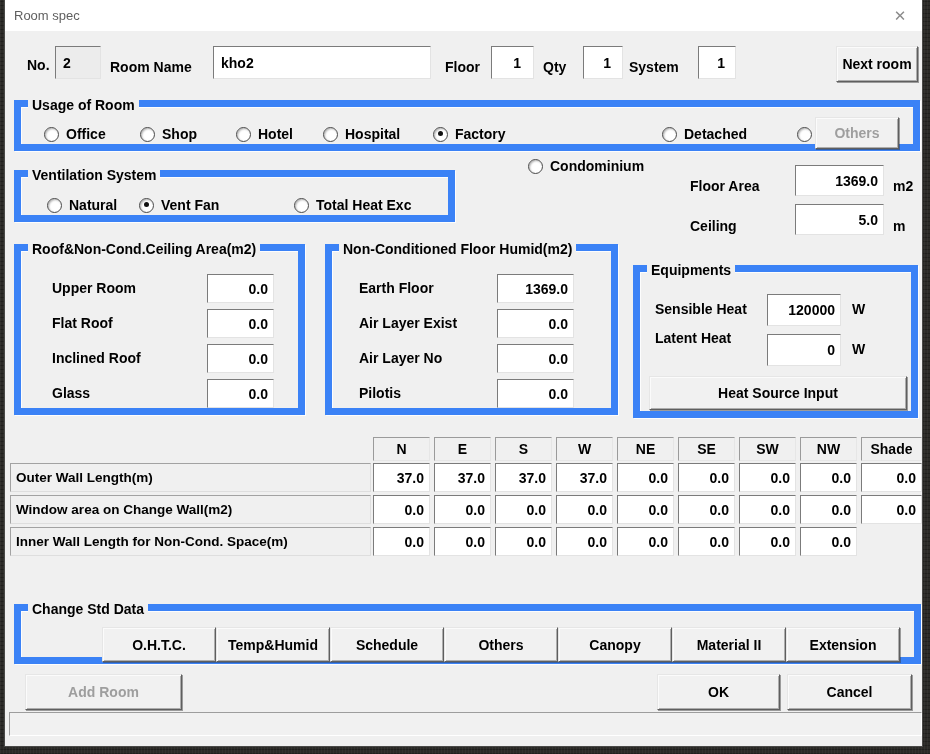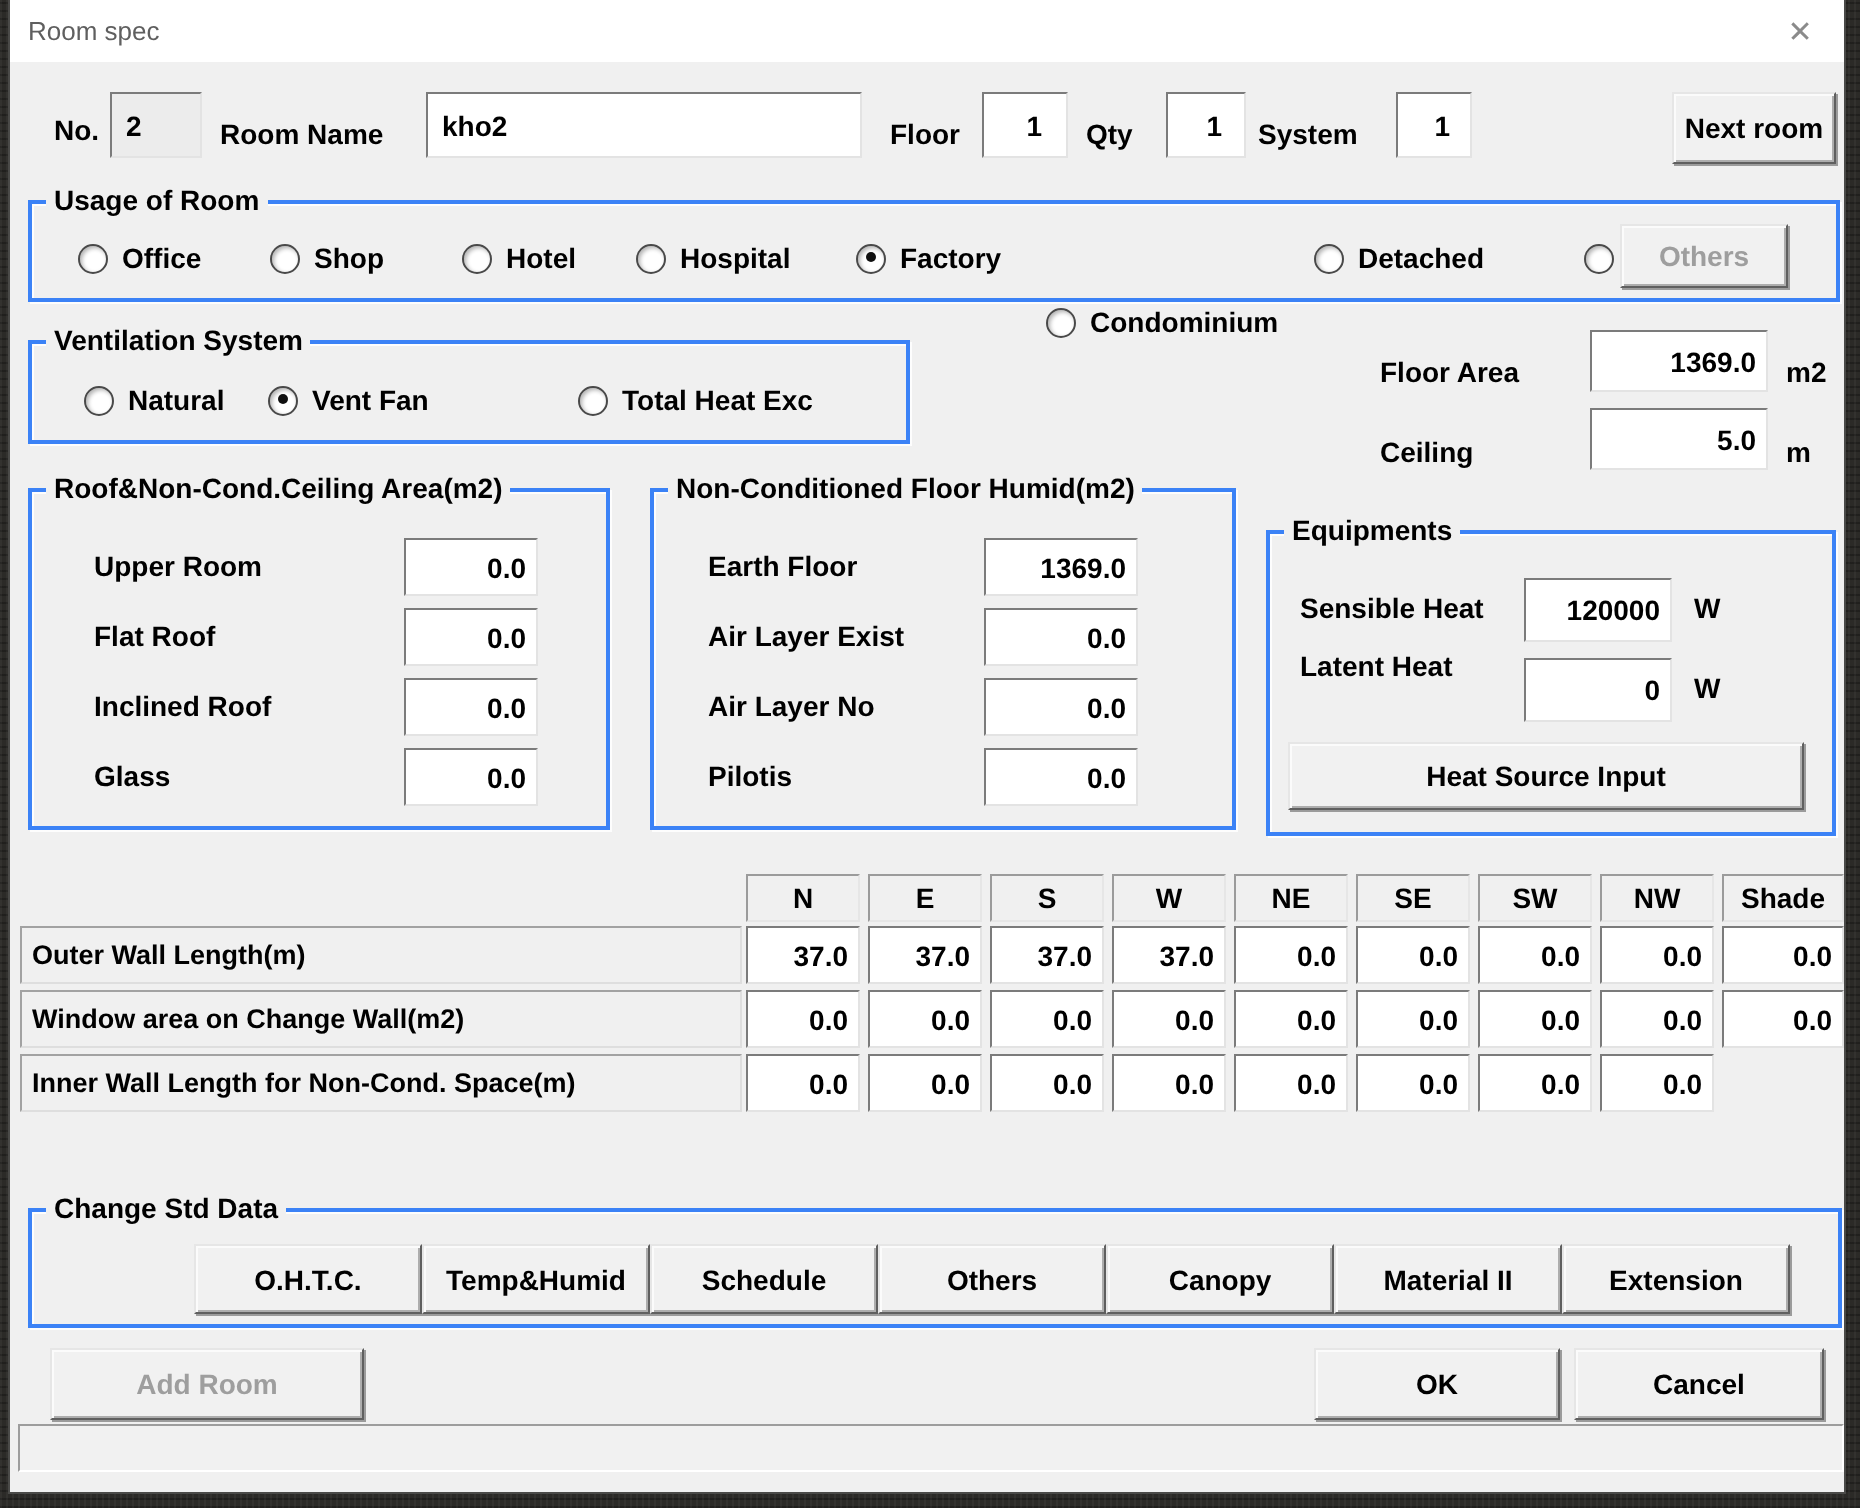--- a/index.html
+++ b/index.html
@@ -36,21 +36,21 @@
   .field.gray{background:#ececec;}
   .btn{
     position:absolute;background:#f1f1f1;box-sizing:border-box;cursor:pointer;
     border:1px solid;border-color:#e6e6e6 #5f5f5f #5f5f5f #e6e6e6;
     box-shadow:inset 1px 1px 0 #fbfbfb, inset -1px -1px 0 #adadad, 1px 1px 0 rgba(50,50,50,.45);
     display:flex;align-items:center;justify-content:center;
     font-weight:bold;font-size:14px;white-space:nowrap;color:#000;
   }
   .btn.disabled{color:#9e9e9e;cursor:default;}
   .group{
-    position:absolute;box-sizing:border-box;border:2px solid #3b82f6;
+    position:absolute;box-sizing:border-box;border:7px solid #3b82f6;
     box-shadow:inset 1px 1px 0 #fdfdfd, 1px 1px 0 #fdfdfd;
     text-align:right;
   }
   .legend{
     position:absolute;top:-10px;left:7px;background:#f0f0f0;padding:0 4px;
     font-weight:bold;font-size:14px;white-space:nowrap;
   }
   .radio-item{position:absolute;display:flex;align-items:center;gap:7px;height:16px;cursor:pointer;}
   .radio{
     width:13px;height:13px;border-radius:50%;background:#fff;flex:0 0 auto;

